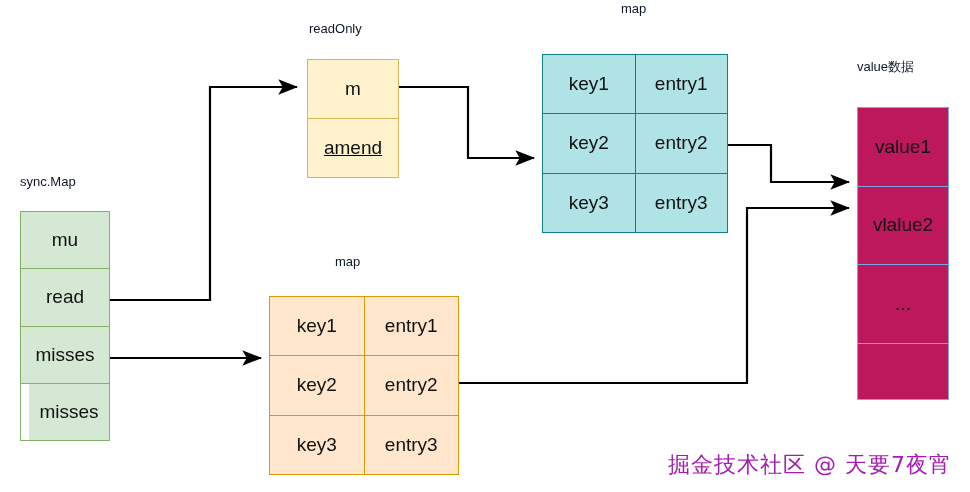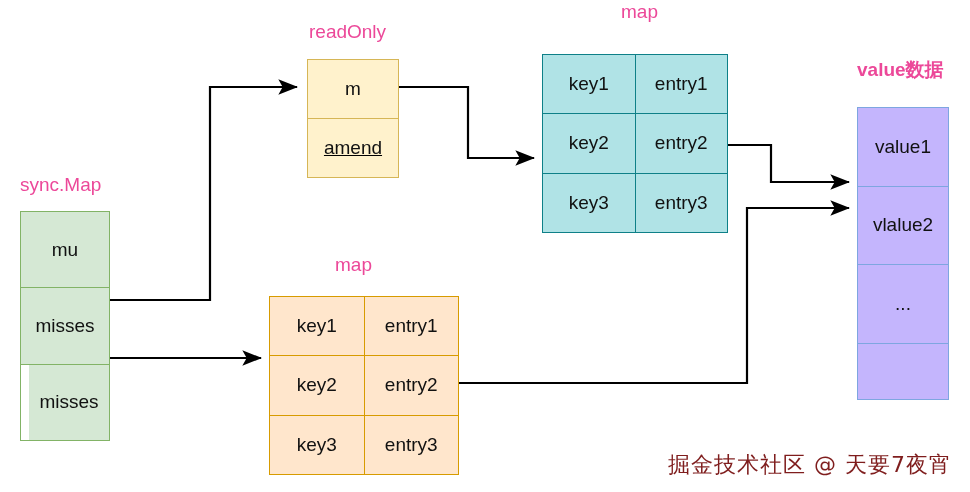--- a/index.html
+++ b/index.html
@@ -13,22 +13,22 @@
     width: 970px;
     height: 492px;
     background: #ffffff;
     font-family: "Liberation Sans", "DejaVu Sans", sans-serif;
     overflow: hidden;
   }
 
   
   .caption {
     position: absolute;
-    font-size: 19px;
-    color: #ec4899;
+    font-size: 13px;
+    color: #0f172a;
     white-space: nowrap;
     line-height: 1;
   }
 
   
   .boxgroup {
     position: absolute;
     box-sizing: border-box;
     display: flex;
     flex-direction: column;
@@ -105,40 +105,40 @@
 
   
   .g-blue {
     border: 1px solid #7ea6e0;
   }
   .g-blue .cellrow {
     border-bottom: 1px solid #7ea6e0;
   }
   .g-blue .cellrow:last-child { border-bottom: none; }
   .g-blue .cell {
-    background: #c4b5fd;
+    background: #be185d;
   }
 
   
   #edges {
     position: absolute;
     left: 0;
     top: 0;
     width: 970px;
     height: 492px;
     pointer-events: none;
   }
 
   
   #watermark {
     position: absolute;
     right: 18px;
     bottom: 12px;
     font-size: 22px;
-    color: #7f1d1d;
+    color: #a21caf;
     letter-spacing: 1px;
     white-space: nowrap;
     font-family: "DejaVu Sans", sans-serif;
   }
 </style>
 </head>
 <body>
 
 <div id="canvas">
 
@@ -160,20 +160,23 @@
     <path d="M 459,383 L 747,383 L 747,208 L 849,208" fill="none" stroke="#000000" stroke-width="2.2" marker-end="url(#arrowhead)"></path>
   </svg>
 
   <div class="caption" style="left:20px; top:175px;">sync.Map</div>
 
   <div class="boxgroup g-green" style="left:20px; top:211px; width:90px; height:230px;">
     <div class="cellrow">
       <div class="cell">mu</div>
     </div>
     <div class="cellrow">
+      <div class="cell">read</div>
+    </div>
+    <div class="cellrow">
       <div class="cell">misses</div>
     </div>
     <div class="cellrow">
       <div class="cell">misses</div>
     </div>
   </div>
 
   <div class="caption" style="left:309px; top:22px;">readOnly</div>
 
   <div class="boxgroup g-yellow" style="left:307px; top:59px; width:92px; height:119px;">
@@ -212,21 +215,21 @@
     <div class="cellrow">
       <div class="cell">key2</div>
       <div class="cell">entry2</div>
     </div>
     <div class="cellrow">
       <div class="cell">key3</div>
       <div class="cell">entry3</div>
     </div>
   </div>
 
-  <div class="caption" style="left:857px; top:60px;font-weight:bold;">value数据</div>
+  <div class="caption" style="left:857px; top:60px;">value数据</div>
 
   <div class="boxgroup g-blue" style="left:857px; top:107px; width:92px; height:293px;">
     <div class="cellrow">
       <div class="cell">value1</div>
     </div>
     <div class="cellrow">
       <div class="cell">vlalue2</div>
     </div>
     <div class="cellrow">
       <div class="cell">...</div>

